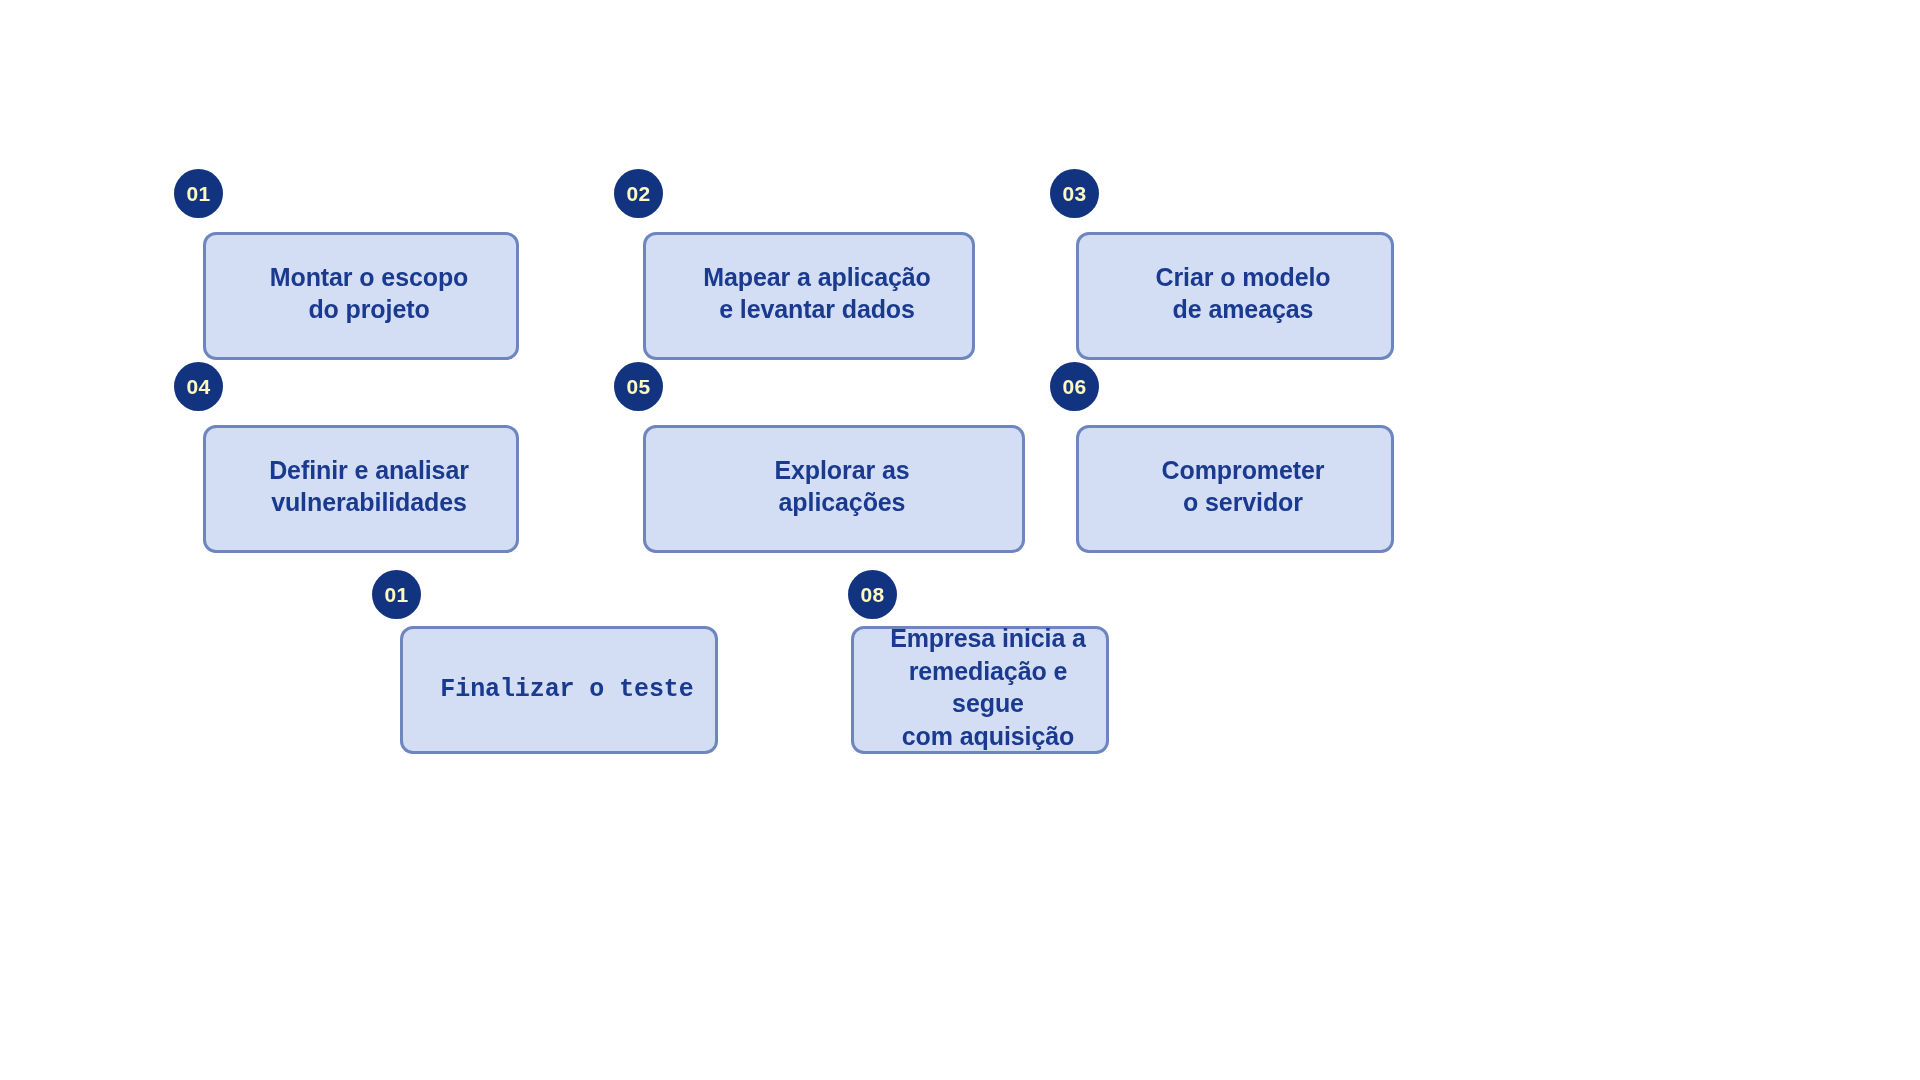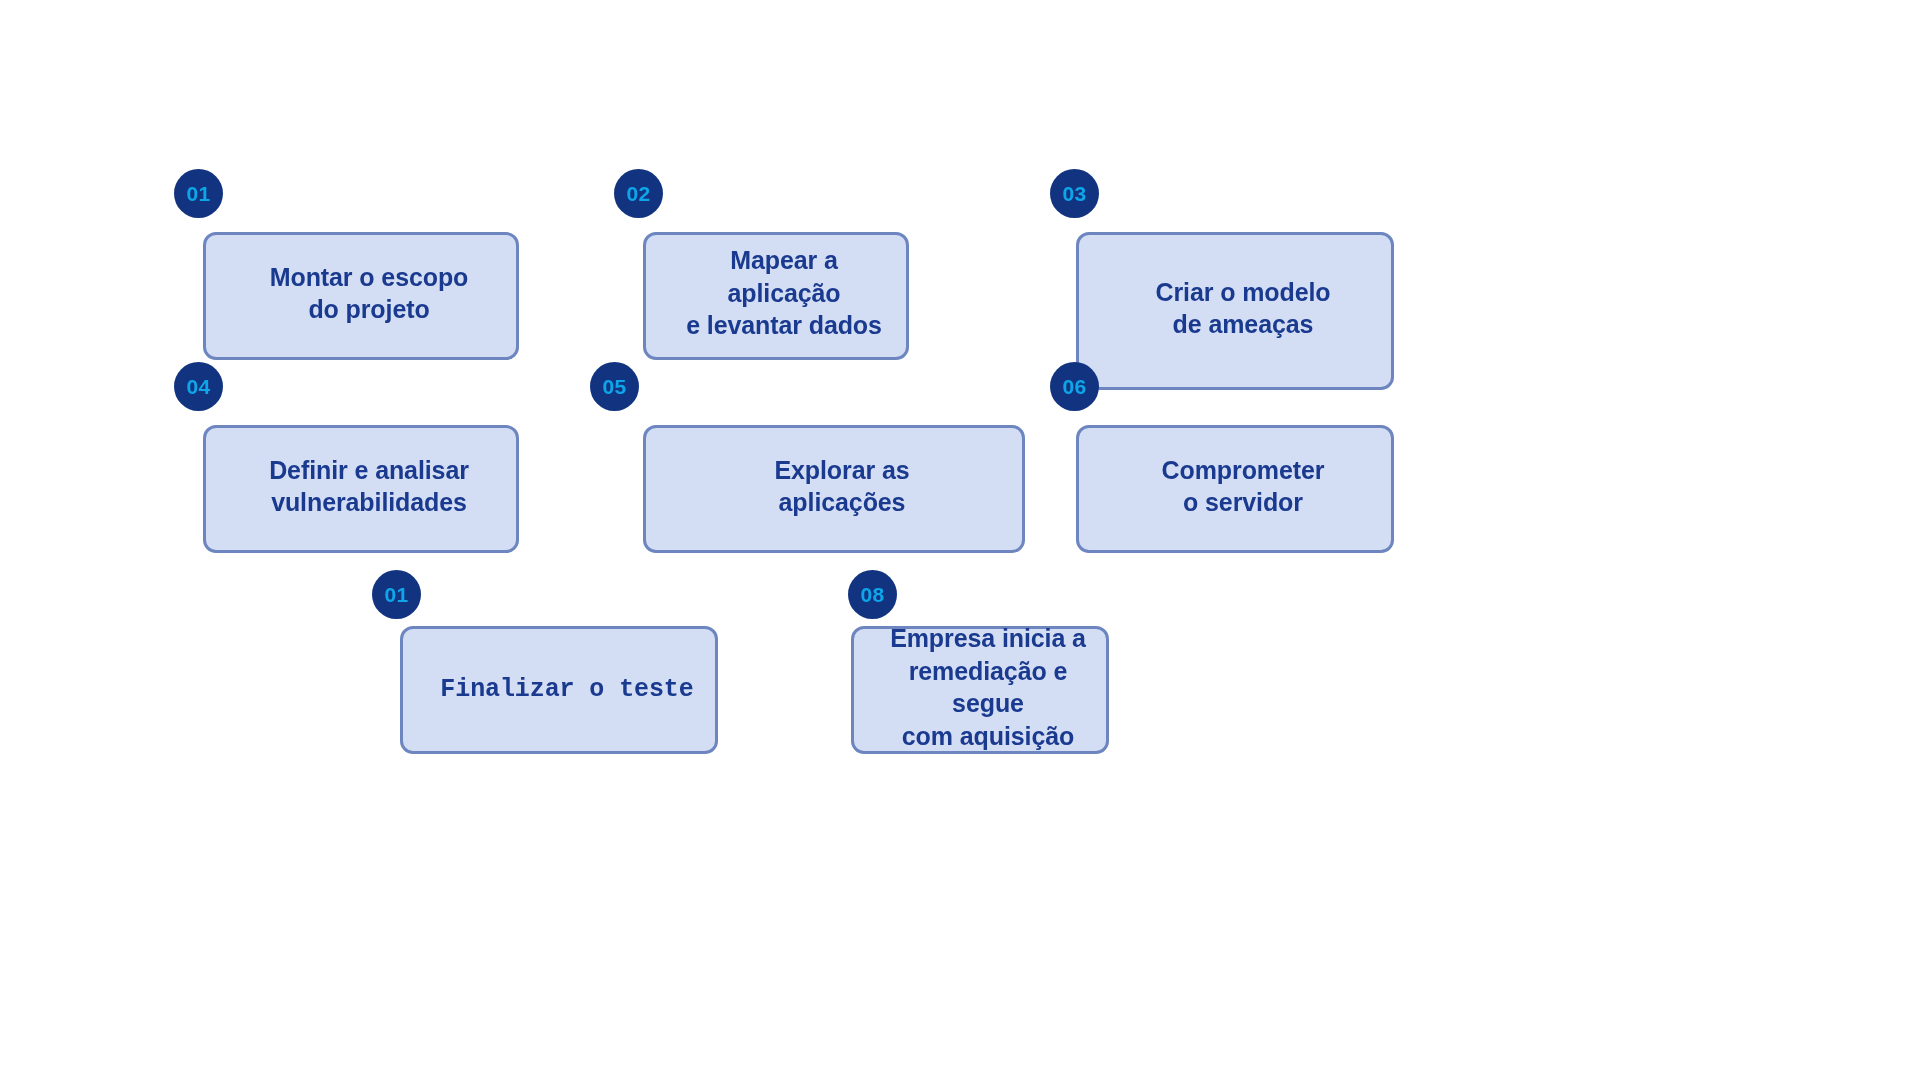--- a/index.html
+++ b/index.html
@@ -51,67 +51,67 @@
     font-family: Liberation Mono, monospace;
   }
 
   
   .badge {
     position: absolute;
     width: 49px;
     height: 49px;
     border-radius: 50%;
     background: #123480;
-    color: #0ea5e9;
+    color: #fef9c3;
     display: flex;
     align-items: center;
     justify-content: center;
     font-size: 21px;
     font-weight: bold;
     letter-spacing: 0.3px;
     z-index: 5;
   }
 </style>
 </head>
 <body>
 
 <div id="board">
     <div class="step" style="left: 203px; top: 184px; width: 316px; height: 128px;">
       <div class="step-label">Montar o escopo
 do projeto</div>
     </div>
     <div class="badge" style="left: 174px; top: 169px;">
       <span>01</span>
     </div>
-    <div class="step" style="left: 643px; top: 184px; width: 266px; height: 128px;">
+    <div class="step" style="left: 643px; top: 184px; width: 332px; height: 128px;">
       <div class="step-label">Mapear a aplicação
 e levantar dados</div>
     </div>
     <div class="badge" style="left: 614px; top: 169px;">
       <span>02</span>
     </div>
-    <div class="step" style="left: 1076px; top: 184px; width: 318px; height: 158px;">
+    <div class="step" style="left: 1076px; top: 184px; width: 318px; height: 128px;">
       <div class="step-label">Criar o modelo
 de ameaças</div>
     </div>
     <div class="badge" style="left: 1050px; top: 169px;">
       <span>03</span>
     </div>
     <div class="step" style="left: 203px; top: 377px; width: 316px; height: 128px; align-items: center;">
       <div class="step-label">Definir e analisar
 vulnerabilidades</div>
     </div>
     <div class="badge" style="left: 174px; top: 362px;">
       <span>04</span>
     </div>
     <div class="step" style="left: 643px; top: 377px; width: 382px; height: 128px;">
       <div class="step-label">Explorar as
 aplicações</div>
     </div>
-    <div class="badge" style="left: 590px; top: 362px;">
+    <div class="badge" style="left: 614px; top: 362px;">
       <span>05</span>
     </div>
     <div class="step" style="left: 1076px; top: 377px; width: 318px; height: 128px;">
       <div class="step-label">Comprometer
 o servidor</div>
     </div>
     <div class="badge" style="left: 1050px; top: 362px;">
       <span>06</span>
     </div>
     <div class="step single" style="left: 400px; top: 578px; width: 318px; height: 128px;">

